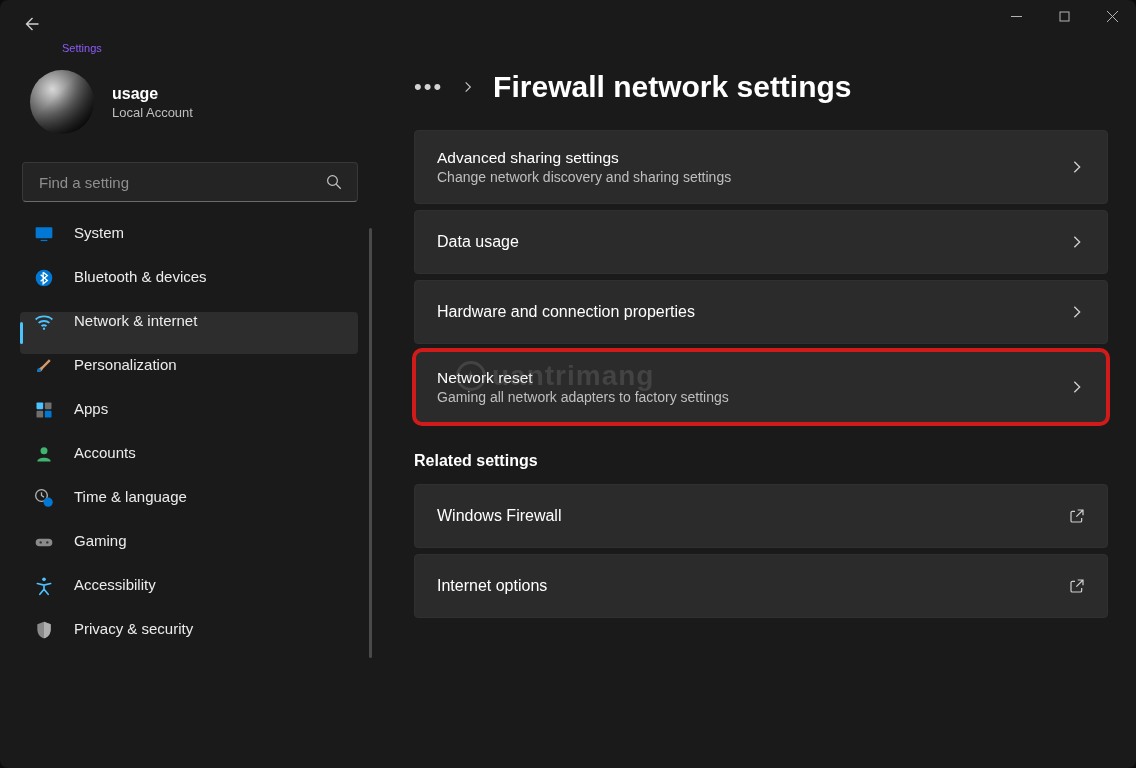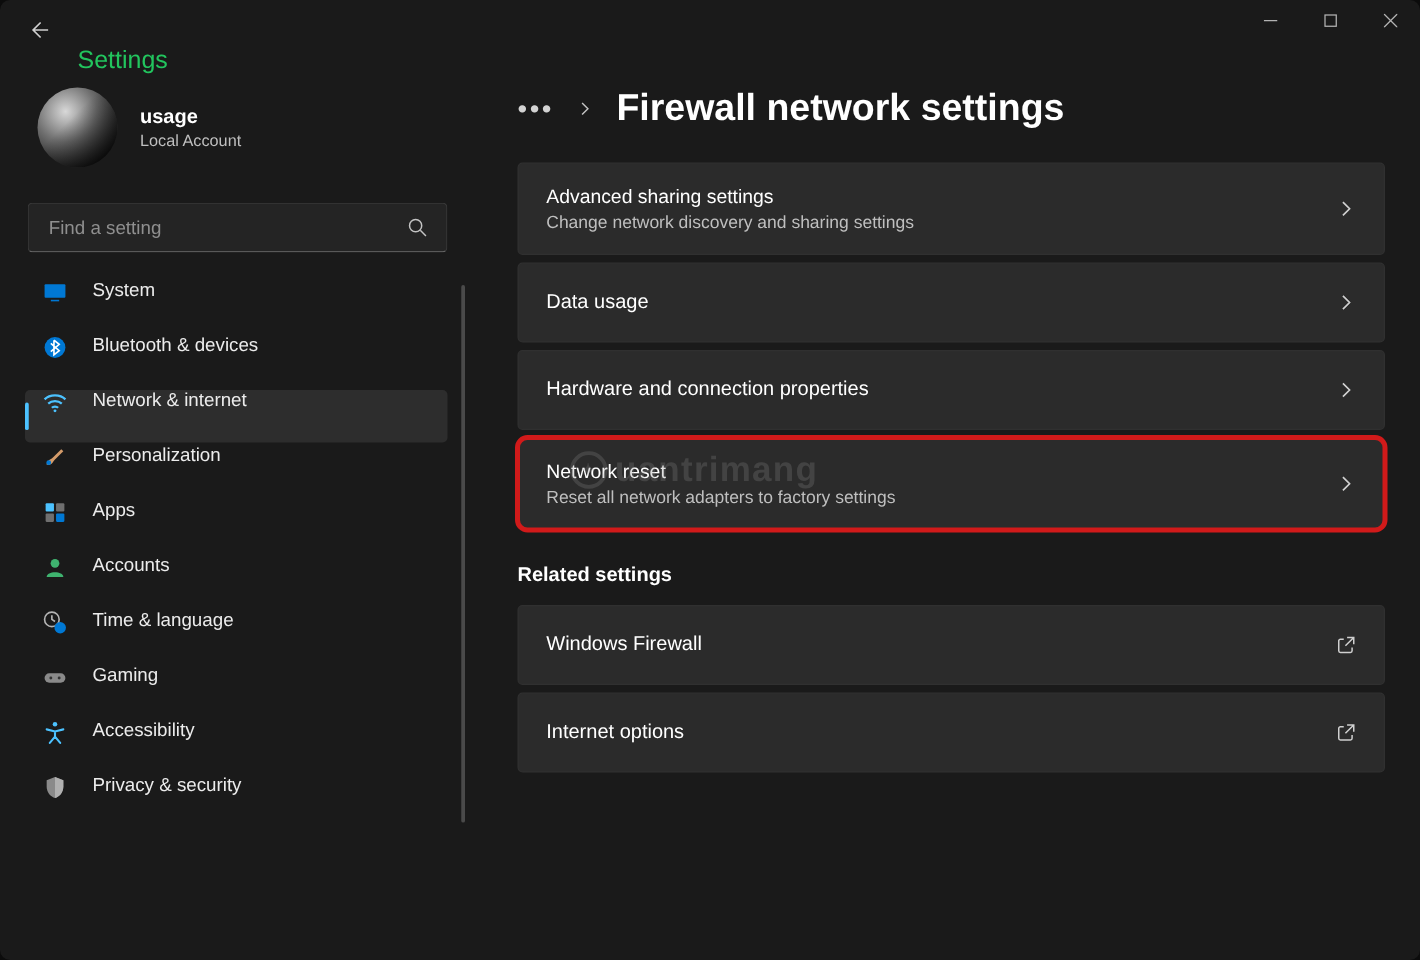--- a/index.html
+++ b/index.html
@@ -23,21 +23,21 @@
   }
   
   .titlebar{position:absolute;top:0;right:0;height:32px;display:flex;z-index:10;}
   .titlebar .btn{width:48px;height:32px;display:flex;align-items:center;justify-content:center;color:#b3b3b3;}
   .titlebar .btn svg{width:11px;height:11px;}
   
   .header{
     position:absolute;top:0;left:0;right:0;height:48px;display:flex;align-items:center;gap:22px;padding-left:22px;
   }
   .back-arrow{width:18px;height:18px;color:#d0d0d0;}
-  .app-title{font-size:20px;color:#22c55e;margin-top:48px;}
+  .app-title{font-size:11px;color:#8b5cf6;margin-top:48px;}
   
   .content{position:absolute;top:48px;bottom:0;left:0;right:0;display:flex;}
   .sidebar{width:380px;flex:0 0 380px;padding:12px 8px 0 20px;position:relative;}
   .main{flex:1;padding:22px 28px 0 34px;overflow:auto;position:relative;}
   
   .user-row{display:flex;align-items:center;gap:18px;padding:10px 0 28px 10px;}
   .avatar{
     width:64px;height:64px;border-radius:50%;background:radial-gradient(circle at 35% 30%, #d8d8d8 0%, #6f6f6f 40%, #171717 80%);
     position:relative;overflow:hidden;
   }
@@ -290,21 +290,21 @@
         <span class="trail">
           <svg viewBox="0 0 24 24" width="16" height="16">
               <path d="M8 4 L16 12 L8 20" fill="none" stroke="currentColor" stroke-width="2"></path>
             </svg>
         </span>
       </div>
 
       <div class="card highlight">
         <div>
           <div class="card-title">Network reset</div>
-          <div class="card-sub">Reset all network adapters to factory settings</div>
+          <div class="card-sub">Gaming all network adapters to factory settings</div>
         </div>
         <span class="trail">
           <svg viewBox="0 0 24 24" width="16" height="16">
               <path d="M8 4 L16 12 L8 20" fill="none" stroke="currentColor" stroke-width="2"></path>
             </svg>
         </span>
       </div>
 
       <div class="section-heading">Related settings</div>
 

